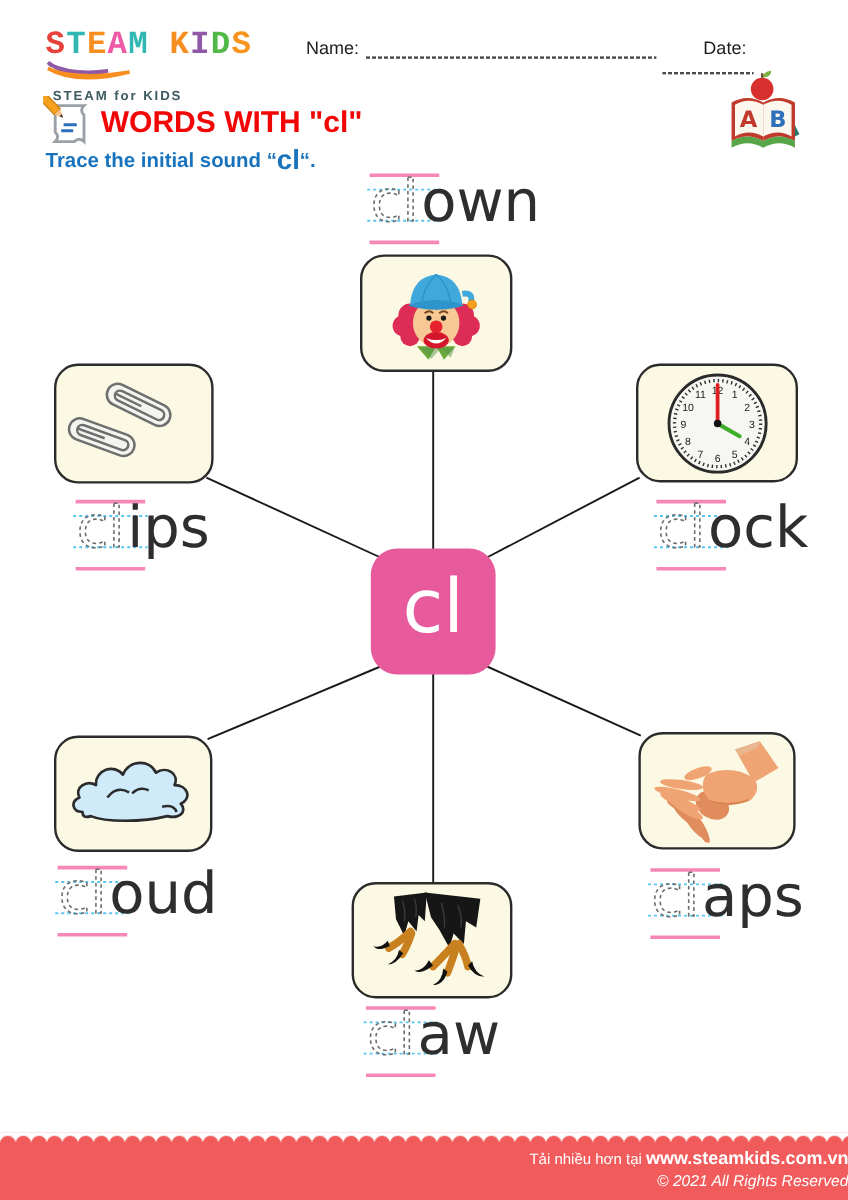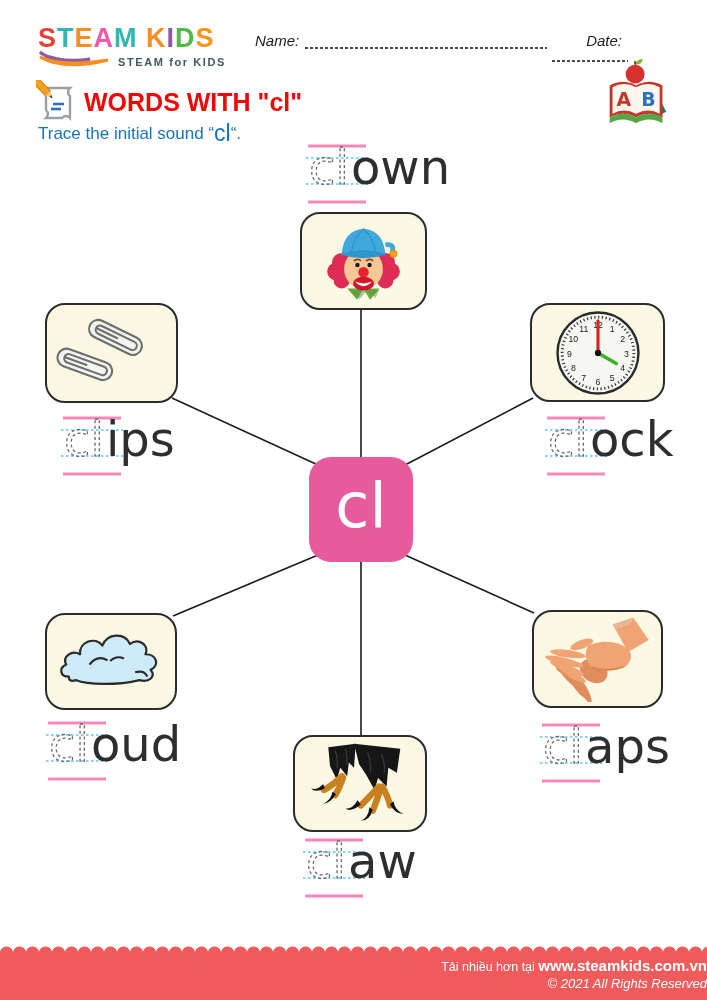--- a/index.html
+++ b/index.html
@@ -1,36 +1,36 @@
 <!DOCTYPE html>
 <html><head>
 <meta charset="utf-8">
 <style>
   * { margin:0; padding:0; box-sizing:border-box; }
   body { background:#888; font-family:"Liberation Sans", sans-serif; }
   .page { position:relative; width:707px; height:1000px; margin:0 auto; background:#ffffff; overflow:hidden; }
 
   
   .logo { position:absolute; left:38px; top:24px; }
-  .logo-letters { font-family:Liberation Sans, sans-serif; font-weight:bold; font-size:27px; letter-spacing:1px; line-height:28px; white-space:pre; }
-  .logo-sub { display:flex; align-items:flex-start; margin-top:-2px; }
+  .logo-letters { font-family:Liberation Mono, monospace; font-weight:bold; font-size:27px; letter-spacing:1px; line-height:28px; white-space:pre; }
+  .logo-sub { display:flex; align-items:flex-start; margin-top:-2px;flex-direction:column; }
   .logo-tagline { font-size:11px; font-weight:bold; color:#3E5A60; letter-spacing:1.6px; margin-left:6px; margin-top:6px; }
-  .hdr-field { position:absolute; top:32px; font-size:15px; color:#1d1d1d; display:flex; align-items:flex-end;font-style:italic; }
+  .hdr-field { position:absolute; top:32px; font-size:15px; color:#1d1d1d; display:flex; align-items:flex-end; }
   .hdr-field .lbl { margin-right:6px; }
   .dashline { display:inline-block; height:13px;
     background-image:repeating-linear-gradient(to right,#4a4a4a 0 3px,transparent 3px 5px);
     background-position:0 bottom; background-size:100% 2px; background-repeat:no-repeat; }
   .name-field { left:255px; } .name-field .dashline { width:242px; }
   .date-field { left:552px;flex-direction:column; } .date-field .dashline { width:76px; }
   .abc-book { position:absolute; left:604px; top:56px; }
 
   
   .title-row { position:absolute; left:36px; top:80px; display:flex; align-items:center; }
   .title-row h1 { font-size:25px; font-weight:bold; color:#F20505; margin-left:8px; font-family:"Liberation Sans", sans-serif; }
-  .subtitle { position:absolute; left:38px; top:120px; font-size:17px; font-weight:normal; color:#1873BC; }
+  .subtitle { position:absolute; left:38px; top:120px; font-size:17px; font-weight:bold; color:#1873BC; }
   .subtitle .sound { font-size:23px; vertical-align:-2px; }
 
   
   .connectors { position:absolute; left:0; top:0; z-index:0; }
   .card { position:absolute; background:#FBF9E3; border:2px solid #2B2B2B; border-radius:20px;
           display:flex; align-items:center; justify-content:center; z-index:1; }
   .center-node { position:absolute; left:309px; top:457px; width:104px; height:105px; background:#E75B9D;
           border-radius:22px; color:#fff; display:flex; align-items:center; justify-content:center;
           font-family:"DejaVu Sans", sans-serif; font-size:62px; line-height:1; padding-bottom:8px; z-index:2; }
 

